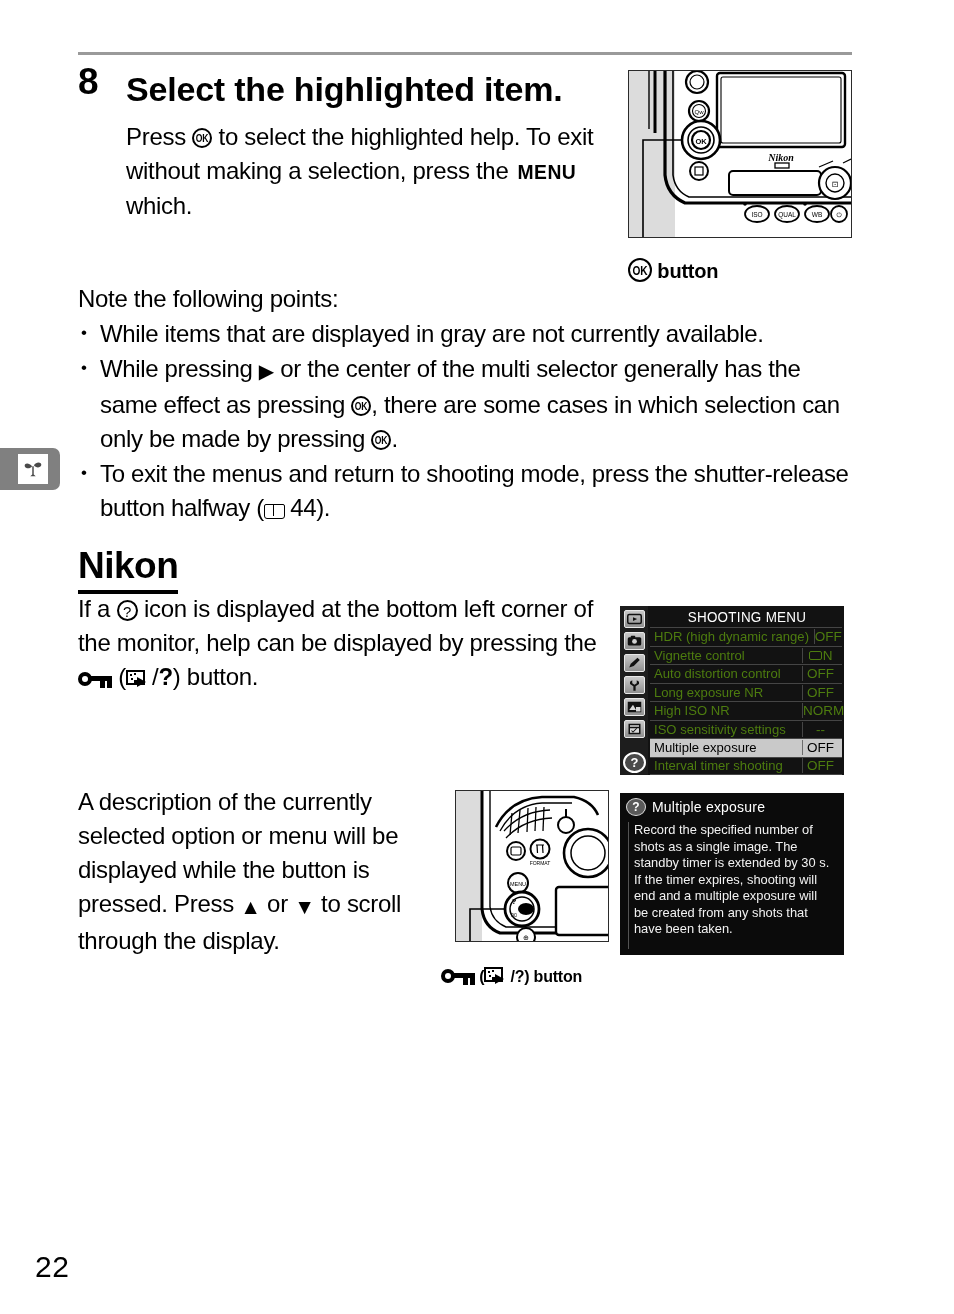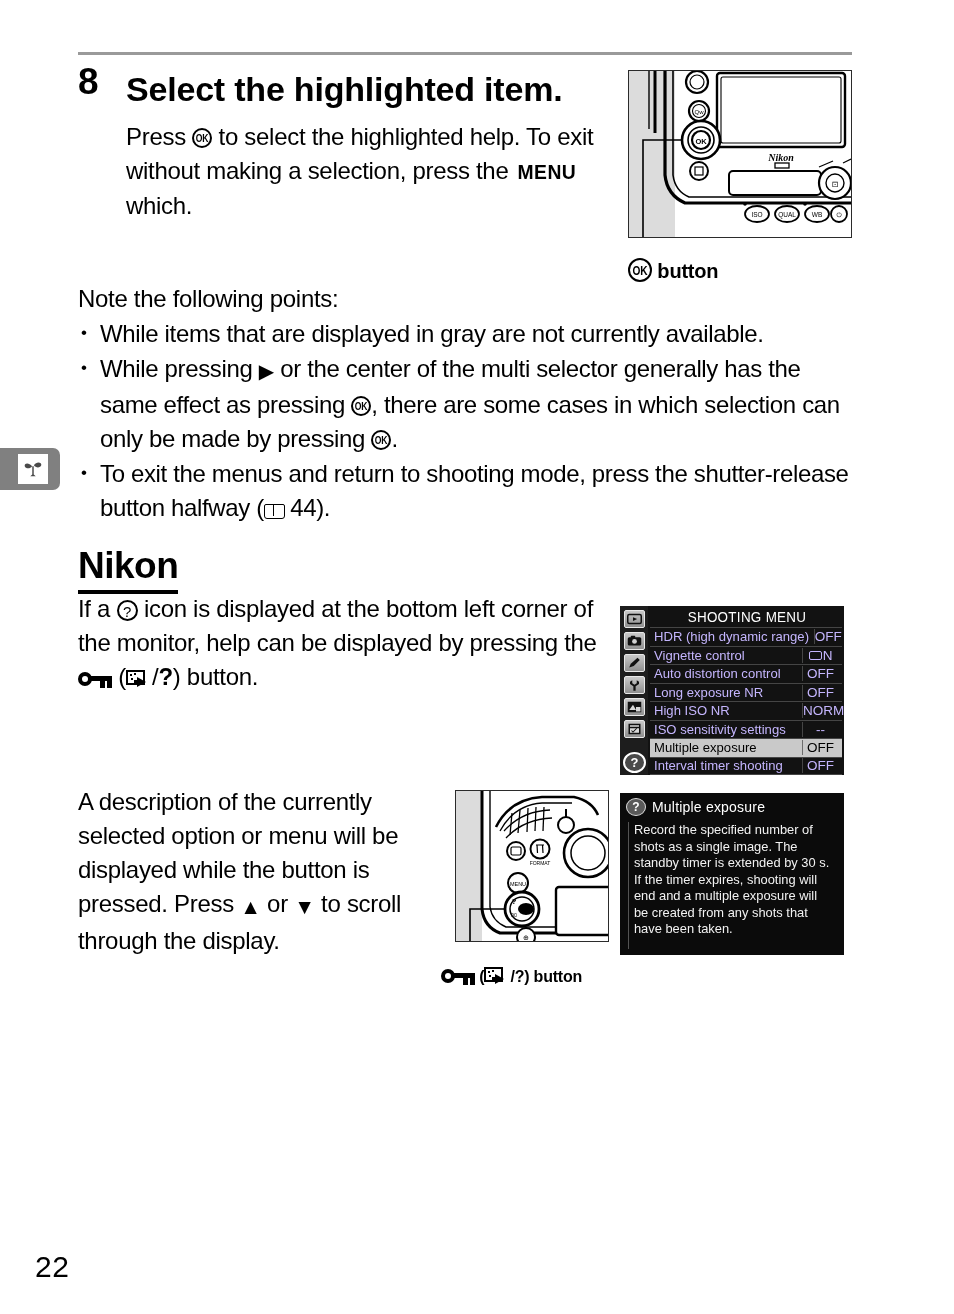--- a/index.html
+++ b/index.html
@@ -341,21 +341,21 @@
     position: absolute;
     left: 30px; top: 21px; right: 2px;
   }
   .lcd-menu .mrow {
     position: relative;
     height: 18.5px;
     border-top: 1px solid #454545;
     display: flex; align-items: center;
     font-size: 13.5px;
     padding-left: 4px;
-    color: #c4b5fd;
+    color: #4d7c0f;
     transform-origin: left center;
   }
   .lcd-menu .mrow:last-child { border-bottom: 1px solid #454545; }
   .lcd-menu .mrow .mlabel { flex: 1; white-space: nowrap; transform: scaleX(0.97); transform-origin: left center; }
   .lcd-menu .mrow .mval {
     width: 40px; text-align: center; padding-right: 4px;
     border-left: 1px solid #454545;
     font-size: 13.5px;
     white-space: nowrap;
   }

